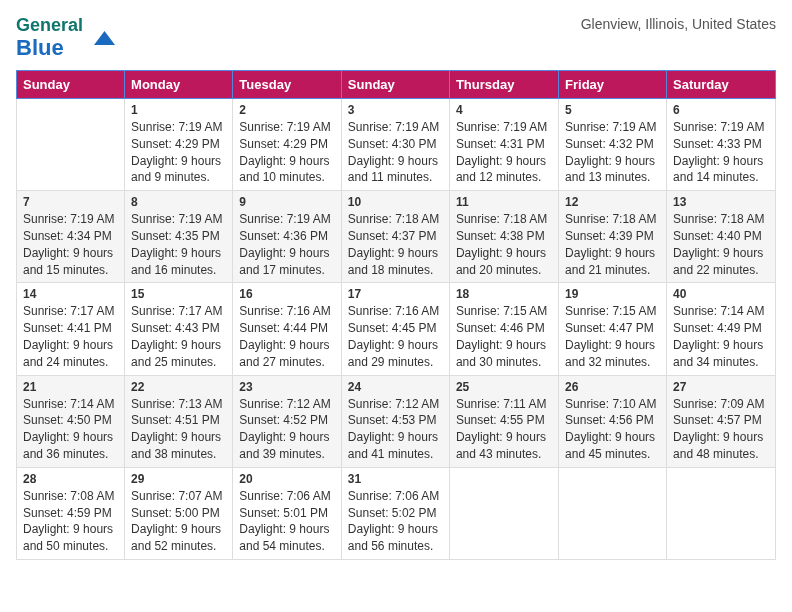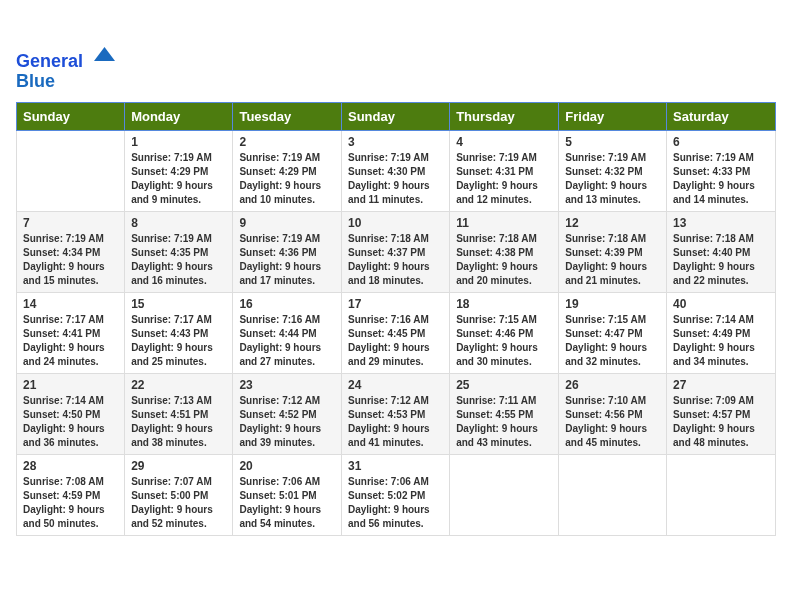--- a/index.html
+++ b/index.html
@@ -22,25 +22,24 @@
       gap: 0;
     }
     .logo-text {
       display: flex;
       flex-direction: column;
       line-height: 1.1;
     }
     .logo-general {
       font-size: 18px;
       font-weight: bold;
-      color: #1d4ed8;
-      margin-top: 36px;
+      color: #0f766e;
     }
     .logo-blue {
-      font-size: 18px;
+      font-size: 22px;
       font-weight: bold;
       color: #1a6abf;
     }
     .logo-icon {
       width: 28px;
       height: 28px;
       margin-left: 4px;
     }
     .title-block {
       text-align: right;
@@ -53,21 +52,21 @@
     .location {
       font-size: 14px;
       color: #555;
     }
     .calendar-table {
       width: 100%;
       border-collapse: collapse;
       border: 1px solid #ccc;
     }
     .calendar-table th {
-      background: #4d7c0f;
+      background: #be185d;
       color: #fff;
       font-size: 13px;
       font-weight: bold;
       padding: 6px 6px;
       text-align: left;
       border: 1px solid #5588dd;
     }
     .calendar-table td {
       vertical-align: top;
       border: 1px solid #ddd;
@@ -80,43 +79,43 @@
     }
     .calendar-table tr:nth-child(even) td {
       background: #f5f5f5;
     }
     .day-number {
       font-weight: bold;
       font-size: 12px;
       margin-bottom: 2px;
     }
     .day-detail {
-      font-size: 10px;
+      font-size: 12px;
       line-height: 1.4;
       color: #333;
-      font-weight: bold;
     }
     .empty-cell {
       background: #f9f9f9;
     }
   </style>
 </head>
 <body>
 
 <div class="header">
   <div class="logo">
     <div class="logo-text">
       <span class="logo-general">General</span>
       <span class="logo-blue">Blue</span>
     </div>
     <svg class="logo-icon" viewBox="0 0 40 40">
       <polygon points="10,30 25,10 40,30" fill="#1a6abf"></polygon>
     </svg>
   </div>
   <div class="title-block">
+    <div class="location">Glenview, Illinois, United States</div>
   </div>
 </div>
 
 <table class="calendar-table">
   <thead>
     <tr>
     <th>Sunday</th>
         <th>Monday</th>
         <th>Tuesday</th>
         <th>Sunday</th>

